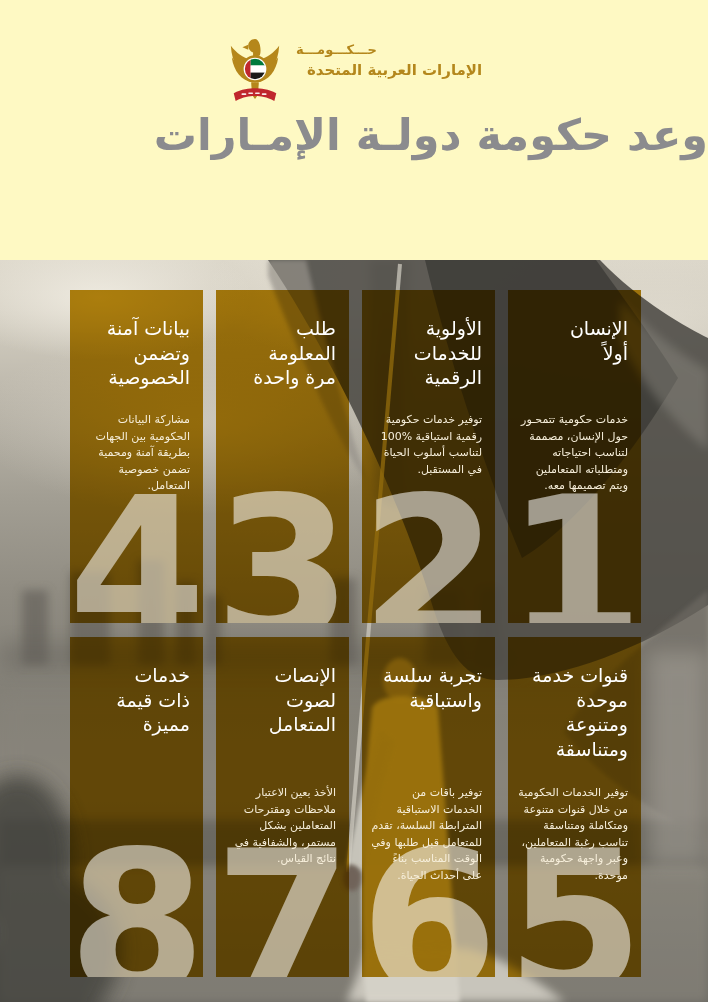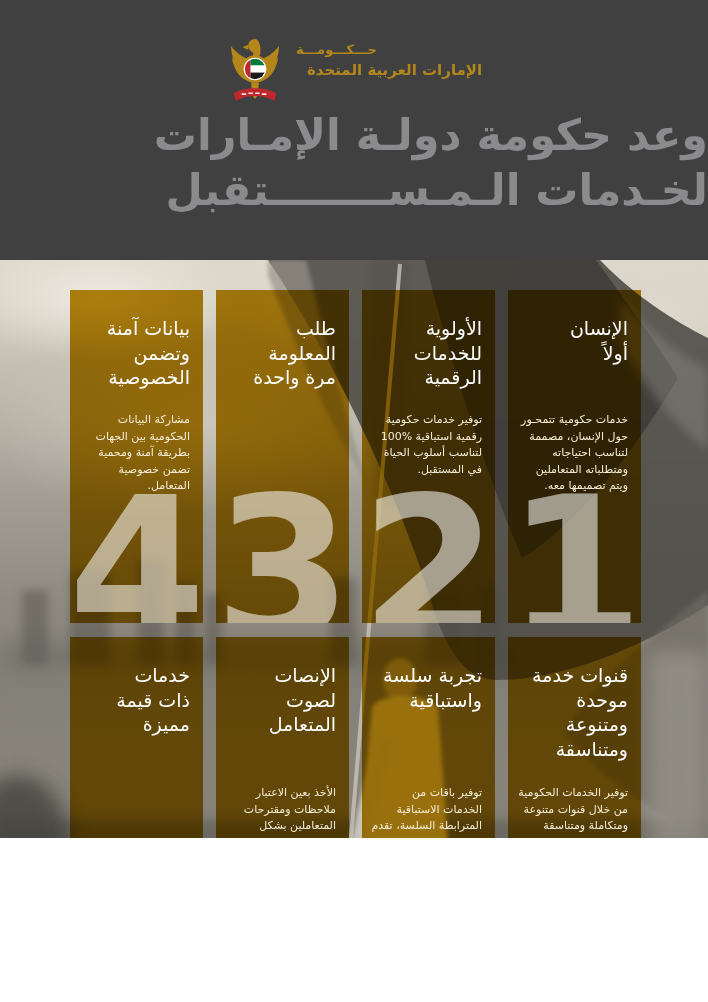--- a/index.html
+++ b/index.html
@@ -1,16 +1,16 @@
 <!DOCTYPE html>
 <html lang="ar"><head>
 <meta charset="utf-8">
 <style>
   html,body{margin:0;padding:0;background:#ffffff;}
-  #poster{position:relative;width:708px;height:838px;background:#404040;overflow:hidden;
+  #poster{position:relative;width:708px;height:1002px;background:#fef9c3;overflow:hidden;
           font-family:"DejaVu Sans",sans-serif;}
 
   
   .logo-row{position:absolute;top:33px;left:0;right:0;display:flex;justify-content:center;
             align-items:flex-start;gap:12px;}
   .logo-text{display:flex;flex-direction:column;padding-top:8px;direction:rtl;text-align:left;}
   .gov-word{font-size:13px;color:#b4871c;font-weight:bold;letter-spacing:1px;line-height:1.4;}
   .country-name{font-size:15px;color:#b4871c;font-weight:bold;line-height:1.5;margin-left:11px;}
 
   .main-title{position:absolute;top:108px;left:0;right:0;direction:rtl;
@@ -77,21 +77,20 @@
       </g>
     </svg>
     <div class="logo-text">
       <div class="gov-word">حـــكـــومـــة</div>
       <div class="country-name">الإمارات العربية المتحدة</div>
     </div>
   </div>
 
   <div class="main-title">
     <div>وعد حكومة دولـة الإمـارات</div>
-    <div>لخـدمات الـمـســــــــتقبل</div>
   </div>
 
   <div class="photo">
     <svg class="scene" width="708" height="742" viewBox="0 0 708 742">
       <defs>
         <filter id="b2" x="-30%" y="-30%" width="160%" height="160%">
             <feGaussianBlur stdDeviation="2"></feGaussianBlur>
           </filter>
         <filter id="b5" x="-40%" y="-40%" width="180%" height="180%">
             <feGaussianBlur stdDeviation="5"></feGaussianBlur>

